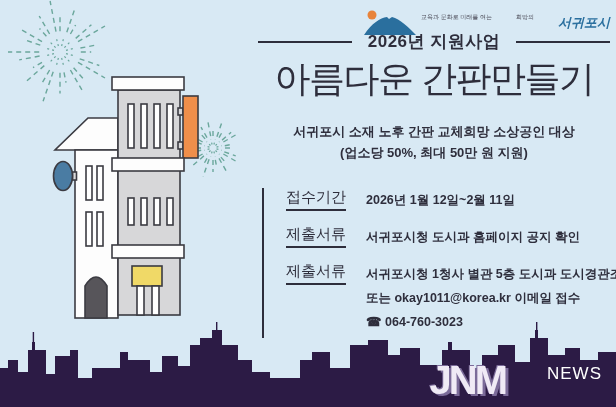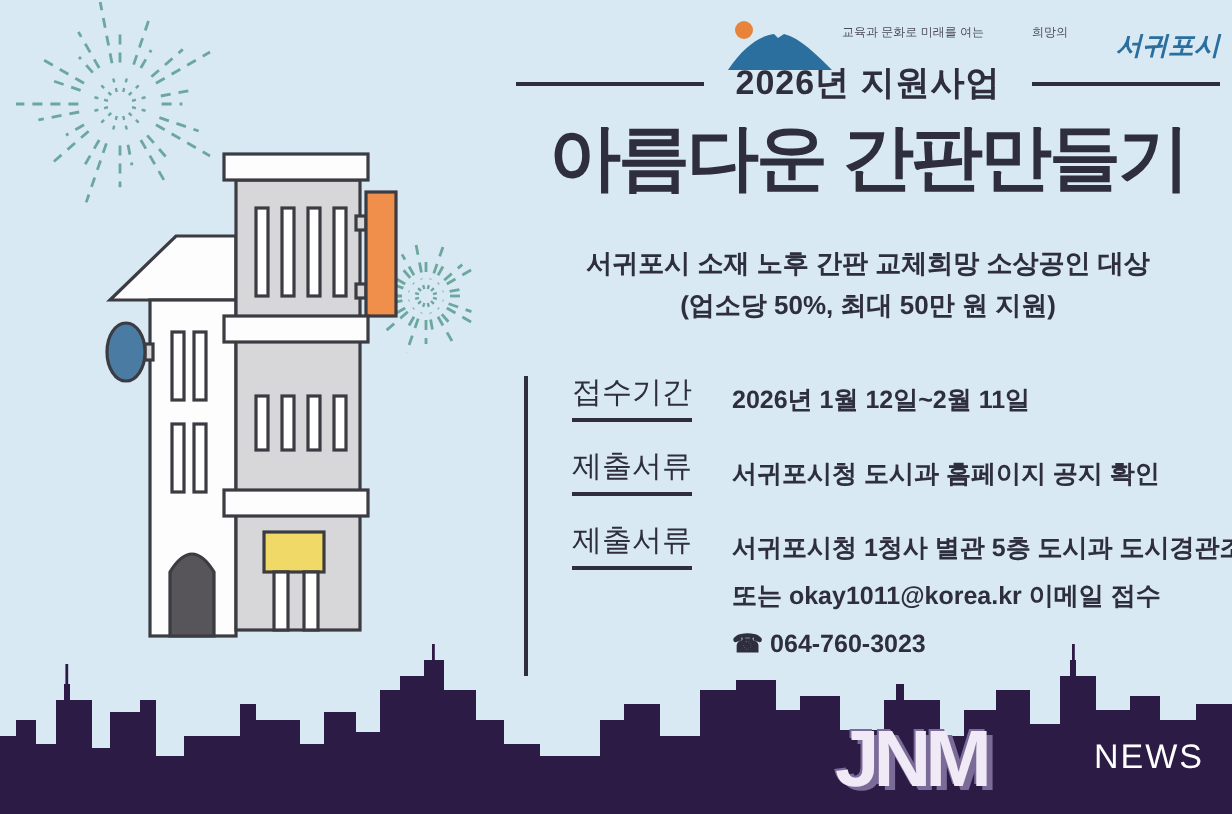--- a/index.html
+++ b/index.html
@@ -16,37 +16,37 @@
   
   .city-logo{position:absolute; top:7px; right:6px; display:flex; align-items:center; gap:4px; z-index:4;}
   .logo-text{display:flex; flex-direction:row; line-height:1.25;gap:24px;}
   .logo-slogan{font-size:6px; color:#4c4c58; letter-spacing:0;}
   .logo-cityname{font-size:13px; font-weight:bold; font-style:italic; color:var(--logo_mountain); margin-top:1px;}
   
   .content{position:absolute; left:258px; top:30px; width:352px; text-align:center; z-index:3;}
   .header-row{display:flex; align-items:center; justify-content:center; gap:16px;}
   .header-line{height:2px; background:var(--ink); flex:0 0 94px;}
   .header-text{font-size:17px; font-weight:800; letter-spacing:0.5px; white-space:nowrap;}
-  .title{margin-top:5px; font-size:36px; font-weight:700; letter-spacing:-1.5px; line-height:1.15; white-space:nowrap;}
+  .title{margin-top:5px; font-size:36px; font-weight:400; letter-spacing:-1.5px; line-height:1.15; white-space:nowrap;}
   .subtitle{margin-top:23px; font-size:13px; font-weight:700; line-height:1.6;}
   .sections{
     margin:24px 0 0 4px; border-left:2px solid var(--ink); padding-left:22px;
     text-align:left; display:grid; grid-template-columns:68px 1fr;
     column-gap:12px; row-gap:10px; align-items:start;
   }
   .section-label{font-size:15px; font-weight:400; border-bottom:2px solid var(--ink);
     padding-bottom:2px; justify-self:start; line-height:1.25; white-space:nowrap;}
   .section-value{font-size:12.5px; font-weight:700; line-height:1.45; padding-top:3px; white-space:nowrap;}
   .section-value .line{display:block; margin-bottom:6px;}
   
   .illustration{position:absolute; left:0; top:0; z-index:1;}
   
   .skyline{position:absolute; left:0; bottom:0; z-index:2;}
   
-  .jnm{position:absolute; right:14px; bottom:11px; z-index:5; display:flex; align-items:center; gap:14px;}
+  .jnm{position:absolute; right:14px; bottom:11px; z-index:5; display:flex; align-items:flex-start; gap:2px;}
   .jnm-main{font-size:40px; font-weight:900; line-height:0.8; letter-spacing:-3px;
     color:#efeaf5; text-shadow:3px 2px 0 var(--jnm_purple), -1px -1px 0 var(--jnm_purple);}
   .jnm-news{font-size:17px; font-weight:400; color:#ffffff; letter-spacing:1px; margin-bottom:2px;padding-left:40px;}
 </style>
 </head>
 <body>
 
 <div class="poster">
 
   <svg class="illustration" width="260" height="340" viewBox="0 0 260 340">

